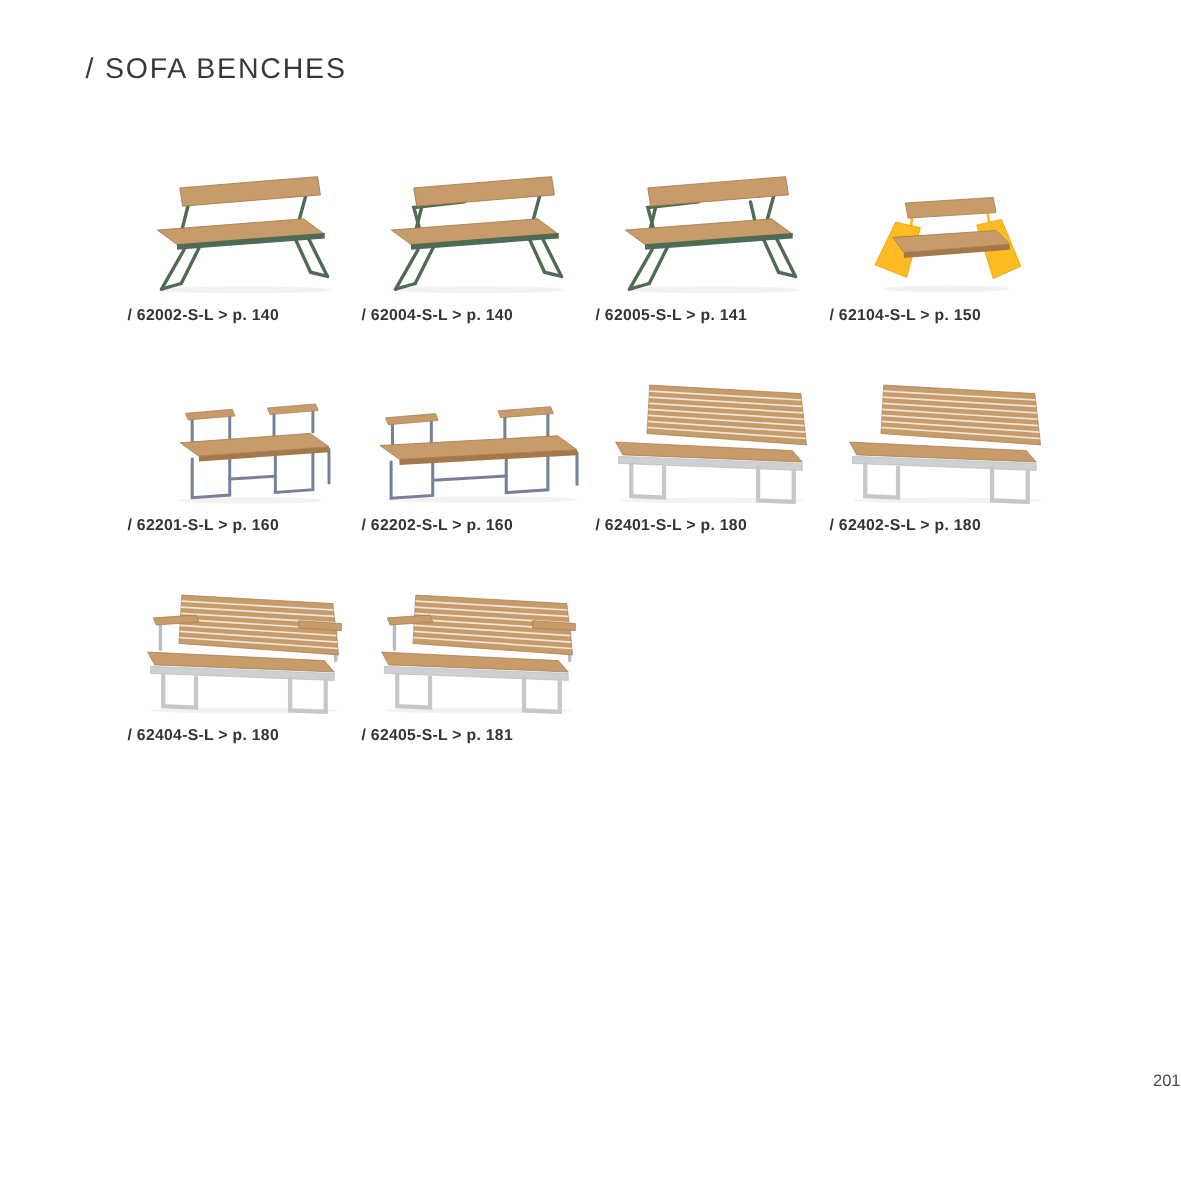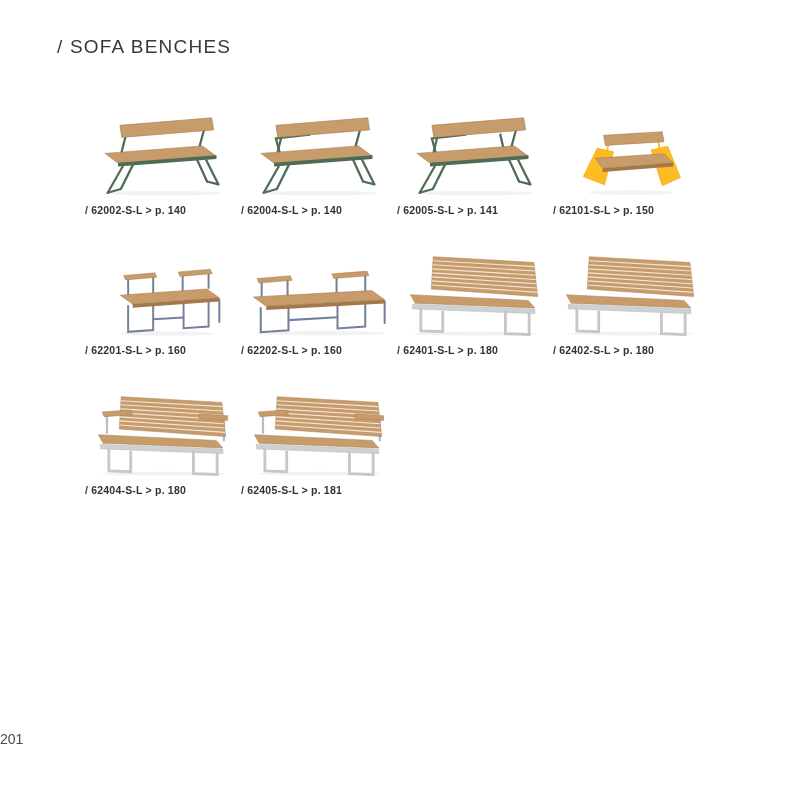--- a/index.html
+++ b/index.html
@@ -45,25 +45,25 @@
     margin-top: 8px;
     font-size: 10.5px;
     font-weight: bold;
     letter-spacing: 0.2px;
     color: #333333;
     white-space: nowrap;
     cursor: pointer;
   }
   .page-number {
     position: absolute;
-    bottom: 40px;
+    bottom: 60px;
     left: 0;
     width: 100%;
-    text-align: left;
-    font-size: 14px;
+    text-align: right;
+    font-size: 11px;
     color: #4a4a4a;
   }
   svg { display: block; }
 </style>
 </head>
 <body>
 
 <div class="page">
   <div class="title">/ SOFA BENCHES</div>
   <div class="grid">
@@ -129,39 +129,39 @@
               <path d="M113,48 L107,22"></path>
             </g>
             <polygon points="34,12 132,4 134,17 36,25" fill="#C89B6B" stroke="#A3794B" stroke-width="0.6"></polygon>
             <polygon points="18,42 122,34 137,45 33,53" fill="#C89B6B" stroke="#A3794B" stroke-width="0.6"></polygon>
             <polygon points="32,52 137,44 137,48 32,56" fill="#4E6B55"></polygon>
           </svg>
         </div>
     <div class="caption">/ 62005-S-L &gt; p. 141</div>
   </div>
 
-
-
   <div class="cell">
     <div class="bench-wrap">
           <svg width="110" viewBox="0 0 120 74" xmlns="http://www.w3.org/2000/svg">
             <ellipse cx="60" cy="70.5" rx="46" ry="2.5" fill="#000" opacity="0.05"></ellipse>
             <g stroke="#FFBB22" stroke-width="2" stroke-linecap="round">
               <path d="M35,19 L33,33"></path>
               <path d="M90,15 L92,29"></path>
             </g>
             <polygon points="23,22 41,26 31,62 8,53" fill="#FFBB22" stroke="#E89E00" stroke-width="0.6"></polygon>
             <polygon points="82,24 100,20 114,54 94,63" fill="#FFBB22" stroke="#E89E00" stroke-width="0.6"></polygon>
             <polygon points="30,8 94,4 96,15 32,19" fill="#C89B6B" stroke="#A3794B" stroke-width="0.6"></polygon>
             <polygon points="21,33 96,28 106,38 29,44" fill="#C89B6B" stroke="#A3794B" stroke-width="0.6"></polygon>
             <polygon points="29,44 106,38 106,42 29,48" fill="#A3794B"></polygon>
           </svg>
         </div>
-    <div class="caption">/ 62101-S-L &gt; p. 150</div>
-  </div>
+    <div class="caption">/ 62104-S-L &gt; p. 150</div>
+  </div>
+
+
 
 
   <div class="cell">
     <div class="bench-wrap">
           <svg width="118" viewBox="0 0 132 82" xmlns="http://www.w3.org/2000/svg">
             <ellipse cx="70" cy="79" rx="54" ry="2.5" fill="#000" opacity="0.05"></ellipse>
             <g stroke="#76809B" stroke-width="2.2" stroke-linecap="round" fill="none">
       <path d="M27,18 L27,37"></path>
               <path d="M55,16 L55,33"></path>
       <path d="M88,14 L88,31"></path>

